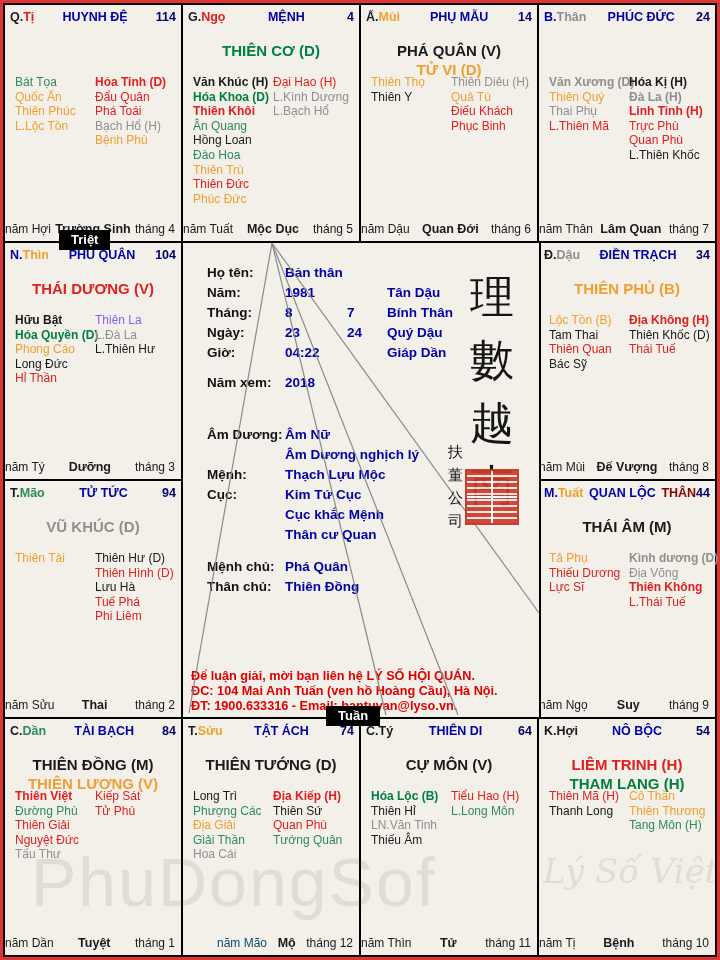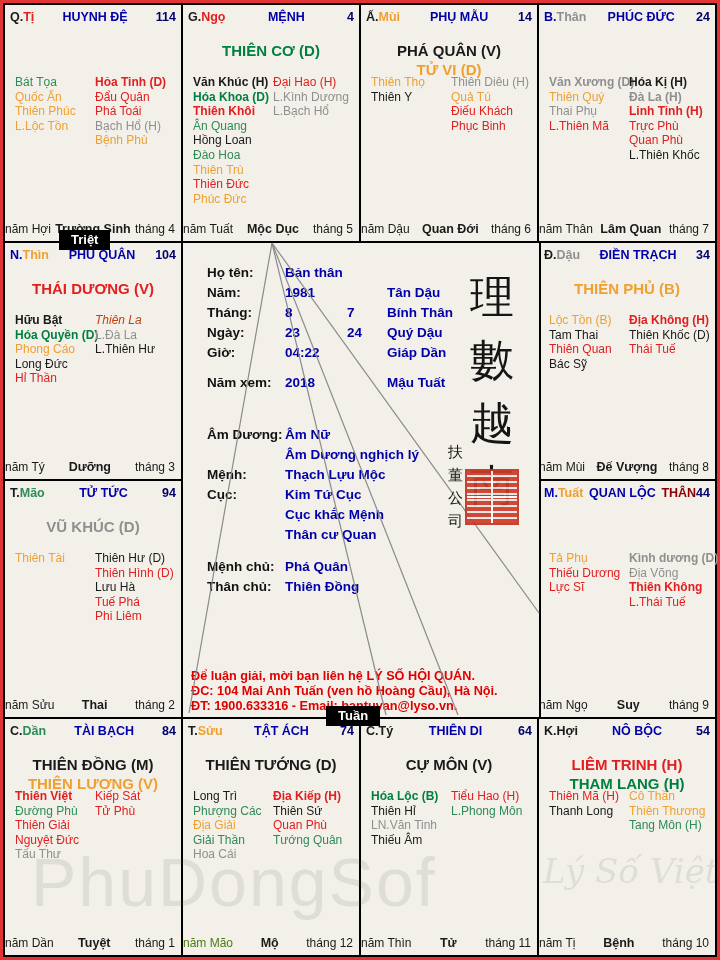--- a/index.html
+++ b/index.html
@@ -184,21 +184,21 @@
         </div>
         <div class="cols">
           <div class="col-l">
             <div class="b" style="color: rgb(26, 26, 26);">Hữu Bật</div>
             <div class="b" style="color: rgb(0, 128, 64);">Hóa Quyền (D)</div>
             <div style="color: rgb(240, 160, 48);">Phong Cáo</div>
             <div style="color: rgb(26, 26, 26);">Long Đức</div>
             <div style="color: rgb(224, 32, 32);">Hỉ Thần</div>
           </div>
           <div class="col-r">
-            <div style="color: #c2410c; font-style: italic;">Thiên La</div>
+            <div style="color: #8b5cf6;">Thiên La</div>
             <div style="color: rgb(143, 143, 143);">L.Đà La</div>
             <div style="color: rgb(26, 26, 26);">L.Thiên Hư</div>
           </div>
         </div>
         <div class="ftr">
           <span style="color: rgb(26, 26, 26);">năm Tý</span>
           <span class="vong" style="color: rgb(26, 26, 26); font-weight: bold;">Dưỡng</span>
           <span style="color: rgb(26, 26, 26);">tháng 3</span>
         </div>
       </div>
@@ -257,20 +257,23 @@
           <span style="color: rgb(26, 26, 26);">tháng 2</span>
         </div>
       </div>
     <div class="pal" style="left:534px;top:476px">
         <div class="hdr">
           <span><span style="color: rgb(0, 0, 168); font-weight: bold;">M.</span><span style="color: rgb(240, 160, 48); font-weight: bold;">Tuất</span></span>
           <span class="pname" style="color: rgb(0, 0, 168); font-weight: bold;">QUAN LỘC</span>
           <span style="color: rgb(139, 0, 0); font-weight: bold;">THÂN </span>
           <span style="color: rgb(0, 0, 107); font-weight: bold;">44</span>
         </div>
+        <div class="mains">
+          <div class="b" style="color: rgb(26, 26, 26);">THÁI ÂM (M)</div>
+        </div>
         <div class="cols">
           <div class="col-l">
             <div style="color: rgb(240, 160, 48);">Tả Phụ</div>
             <div style="color: rgb(224, 32, 32);">Thiếu Dương</div>
             <div style="color: rgb(224, 32, 32);">Lực Sĩ</div>
           </div>
           <div class="col-r">
             <div class="b" style="color: rgb(143, 143, 143);">Kình dương (D)</div>
             <div style="color: rgb(143, 143, 143);">Địa Võng</div>
             <div class="b" style="color: rgb(224, 32, 32);">Thiên Không</div>
@@ -330,21 +333,21 @@
             <div style="color: rgb(143, 143, 143);">Hoa Cái</div>
           </div>
           <div class="col-r">
             <div class="b" style="color: rgb(224, 32, 32);">Địa Kiếp (H)</div>
             <div style="color: rgb(26, 26, 26);">Thiên Sứ</div>
             <div style="color: rgb(224, 32, 32);">Quan Phù</div>
             <div style="color: rgb(46, 139, 87);">Tướng Quân</div>
           </div>
         </div>
         <div class="ftr">
-          <span style="color: #4d7c0f;">năm Mão</span>
+          <span style="color: #0c4a6e; padding-left: 34px;">năm Mão</span>
           <span class="vong" style="color: rgb(26, 26, 26); font-weight: bold;">Mộ</span>
           <span style="color: rgb(26, 26, 26);">tháng 12</span>
         </div>
       </div>
     <div class="pal" style="left:356px;top:714px">
         <div class="hdr">
           <span><span style="color: rgb(26, 26, 26); font-weight: bold;">C.</span><span style="color: rgb(26, 26, 26); font-weight: bold;">Tý</span></span>
           <span class="pname" style="color: rgb(0, 0, 168); font-weight: bold;">THIÊN DI</span>
           <span style="color: rgb(0, 0, 107); font-weight: bold;">64</span>
         </div>
@@ -353,21 +356,21 @@
         </div>
         <div class="cols">
           <div class="col-l">
             <div class="b" style="color: rgb(0, 128, 64);">Hóa Lộc (B)</div>
             <div style="color: rgb(26, 26, 26);">Thiên Hỉ</div>
             <div style="color: rgb(143, 143, 143);">LN.Văn Tinh</div>
             <div style="color: rgb(26, 26, 26);">Thiếu Âm</div>
           </div>
           <div class="col-r">
             <div style="color: rgb(224, 32, 32);">Tiểu Hao (H)</div>
-            <div style="color: rgb(46, 139, 87);">L.Phong Môn</div>
+            <div style="color: rgb(46, 139, 87);">L.Long Môn</div>
           </div>
         </div>
         <div class="ftr">
           <span style="color: rgb(26, 26, 26);">năm Thìn</span>
           <span class="vong" style="color: rgb(26, 26, 26); font-weight: bold;">Tử</span>
           <span style="color: rgb(26, 26, 26);">tháng 11</span>
         </div>
       </div>
     <div class="pal" style="left:534px;top:714px">
         <div class="hdr">
@@ -427,21 +430,20 @@
             <span class="lbl">Giờ:</span>
             <span class="val">04:22</span>
             <span class="val"></span>
             <span class="val">Giáp Dần</span>
           </div>
           <div class="gaprow" style="height: 10px;"></div>
           <div class="irow">
             <span class="lbl">Năm xem:</span>
             <span class="val">2018</span>
             <span class="val"></span>
-            <span class="val">Mậu Tuất</span>
           </div>
           <div class="irow">
             <span class="lbl"></span>
             <span class="val"></span>
             <span class="val"></span>
           </div>
           <div class="gaprow" style="height: 12px;"></div>
           <div class="irow">
             <span class="lbl">Âm Dương:</span>
             <span class="val">Âm Nữ</span>

